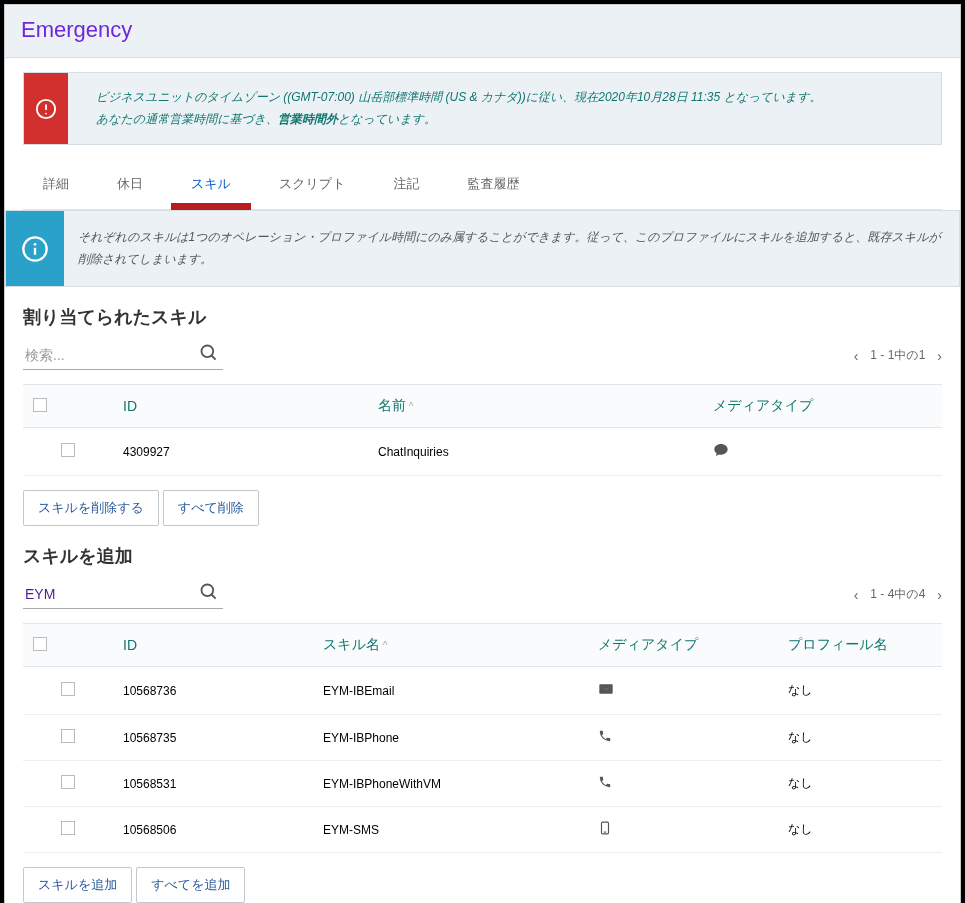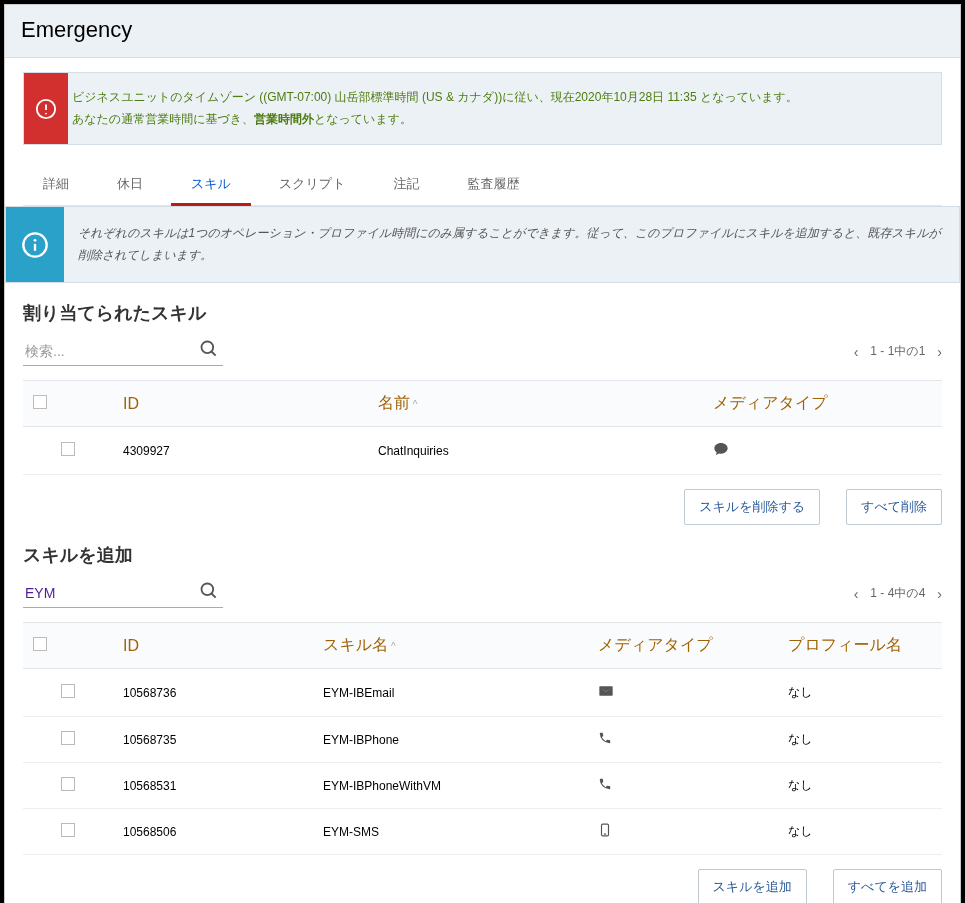--- a/index.html
+++ b/index.html
@@ -1,47 +1,47 @@
 <!DOCTYPE html>
 <html><head>
 <meta charset="utf-8">
 <style>
 * { box-sizing: border-box; margin: 0; padding: 0; }
 body { background: #000; font-family: -apple-system, BlinkMacSystemFont, "Segoe UI", Arial, sans-serif; font-size: 13px; color: #333; width: 965px; height: 903px; overflow: hidden; }
 .app { background: #fff; margin: 4px; border: 1px solid #ccc; }
-.header { background: #ecf1f6; padding: 12px 16px 14px; color: #000000; font-size: 22px; font-weight: 400; border-bottom: 1px solid #d5dde5; }
+.header { background: #ecf1f6; padding: 12px 16px 14px; color: #6d28d9; font-size: 22px; font-weight: 400; border-bottom: 1px solid #d5dde5; }
 .content-wrap { padding: 14px 18px 18px; }
 .alert { display: flex; align-items: stretch; border: 1px solid #d5dde5; background: #ecf1f6; }
 .alert-icon-box { width: 44px; background: #d22f2f; display: flex; align-items: center; justify-content: center; flex: 0 0 44px; }
 .alert-icon-box svg { width: 22px; height: 22px; }
-.alert-body { padding: 14px 4px; color: #4d7c0f; font-size: 12px; line-height: 1.8; }
+.alert-body { padding: 14px 28px; color: #0f766e; font-size: 12px; line-height: 1.8; font-style: italic; }
 .alert-body strong { font-weight: 700; }
 .tabs { display: flex; gap: 8px; margin-top: 20px; border-bottom: 1px solid #e2e6ea; }
 .tab { padding: 10px 20px; color: #666; font-size: 13px; cursor: pointer; }
-.tab.active { color: #0a5bd3; border-bottom: 3px solid #b91c1c; font-weight: 500; margin-bottom: -1px; }
+.tab.active { color: #0a5bd3; border-bottom: 7px solid #b91c1c; font-weight: 500; margin-bottom: -1px; }
 .info-banner { display: flex; align-items: stretch; background: #ecf1f6; border: 1px solid #d5dde5; margin-left: -18px; margin-right: -18px; font-style: italic; }
 .info-icon-box { width: 58px; background: #2aa1c9; display: flex; align-items: center; justify-content: center; flex: 0 0 58px; }
 .info-icon-box svg { width: 28px; height: 28px; }
 .info-body { padding: 16px 14px; color: #555; font-size: 12px; line-height: 1.8; }
 .section-title { font-size: 18px; font-weight: 700; color: #333; margin: 18px 0 10px; }
 .toolbar-row { display: flex; align-items: center; justify-content: space-between; padding: 2px 0 6px; }
 .search-wrap { position: relative; width: 200px; }
 .search-input { width: 100%; border: none; border-bottom: 1px solid #aaa; padding: 6px 30px 6px 2px; font-size: 14px; outline: none; background: transparent; color: #4c1d95; }
 .search-input::placeholder { color: #999; }
 .search-icon { position: absolute; right: 4px; top: 2px; color: #555; }
 .pager { display: flex; align-items: center; gap: 12px; color: #666; font-size: 12px; }
 .pager-arrow { cursor: pointer; color: #666; font-size: 14px; }
 .table { width: 100%; border-collapse: collapse; margin-top: 8px; }
-.table thead th { text-align: left; padding: 12px 10px; font-size: 16px; color: #a16207; font-weight: 500; border-top: 1px solid #e2e6ea; border-bottom: 1px solid #e2e6ea; background: #fafbfc; }
+.table thead th { text-align: left; padding: 12px 10px; font-size: 14px; color: #0f766e; font-weight: 500; border-top: 1px solid #e2e6ea; border-bottom: 1px solid #e2e6ea; background: #fafbfc; }
 .table tbody td { padding: 14px 10px; border-bottom: 1px solid #eceff2; font-size: 12px; color: #000000; }
 .table th.sortable::after { content: " ^"; font-size: 10px; color: #aaa; }
 .checkbox-cell { width: 60px; text-align: center; }
 .checkbox { width: 14px; height: 14px; border: 1px solid #bbb; display: inline-block; cursor: pointer; background: #fff; }
 .media-icon { color: #555; }
-.btn-row { display: flex; justify-content: flex-end; gap: 26px; margin-top: 14px; }
+.btn-row { display: flex; gap: 4px; margin-top: 14px; }
 .btn { padding: 8px 14px; border: 1px solid #c0c8d0; background: #fff; color: #2a5a9a; font-size: 13px; cursor: pointer; border-radius: 2px; }
 </style>
 </head>
 <body>
 
 <div class="app">
   <div class="header">Emergency</div>
 
   <div class="content-wrap">
 

